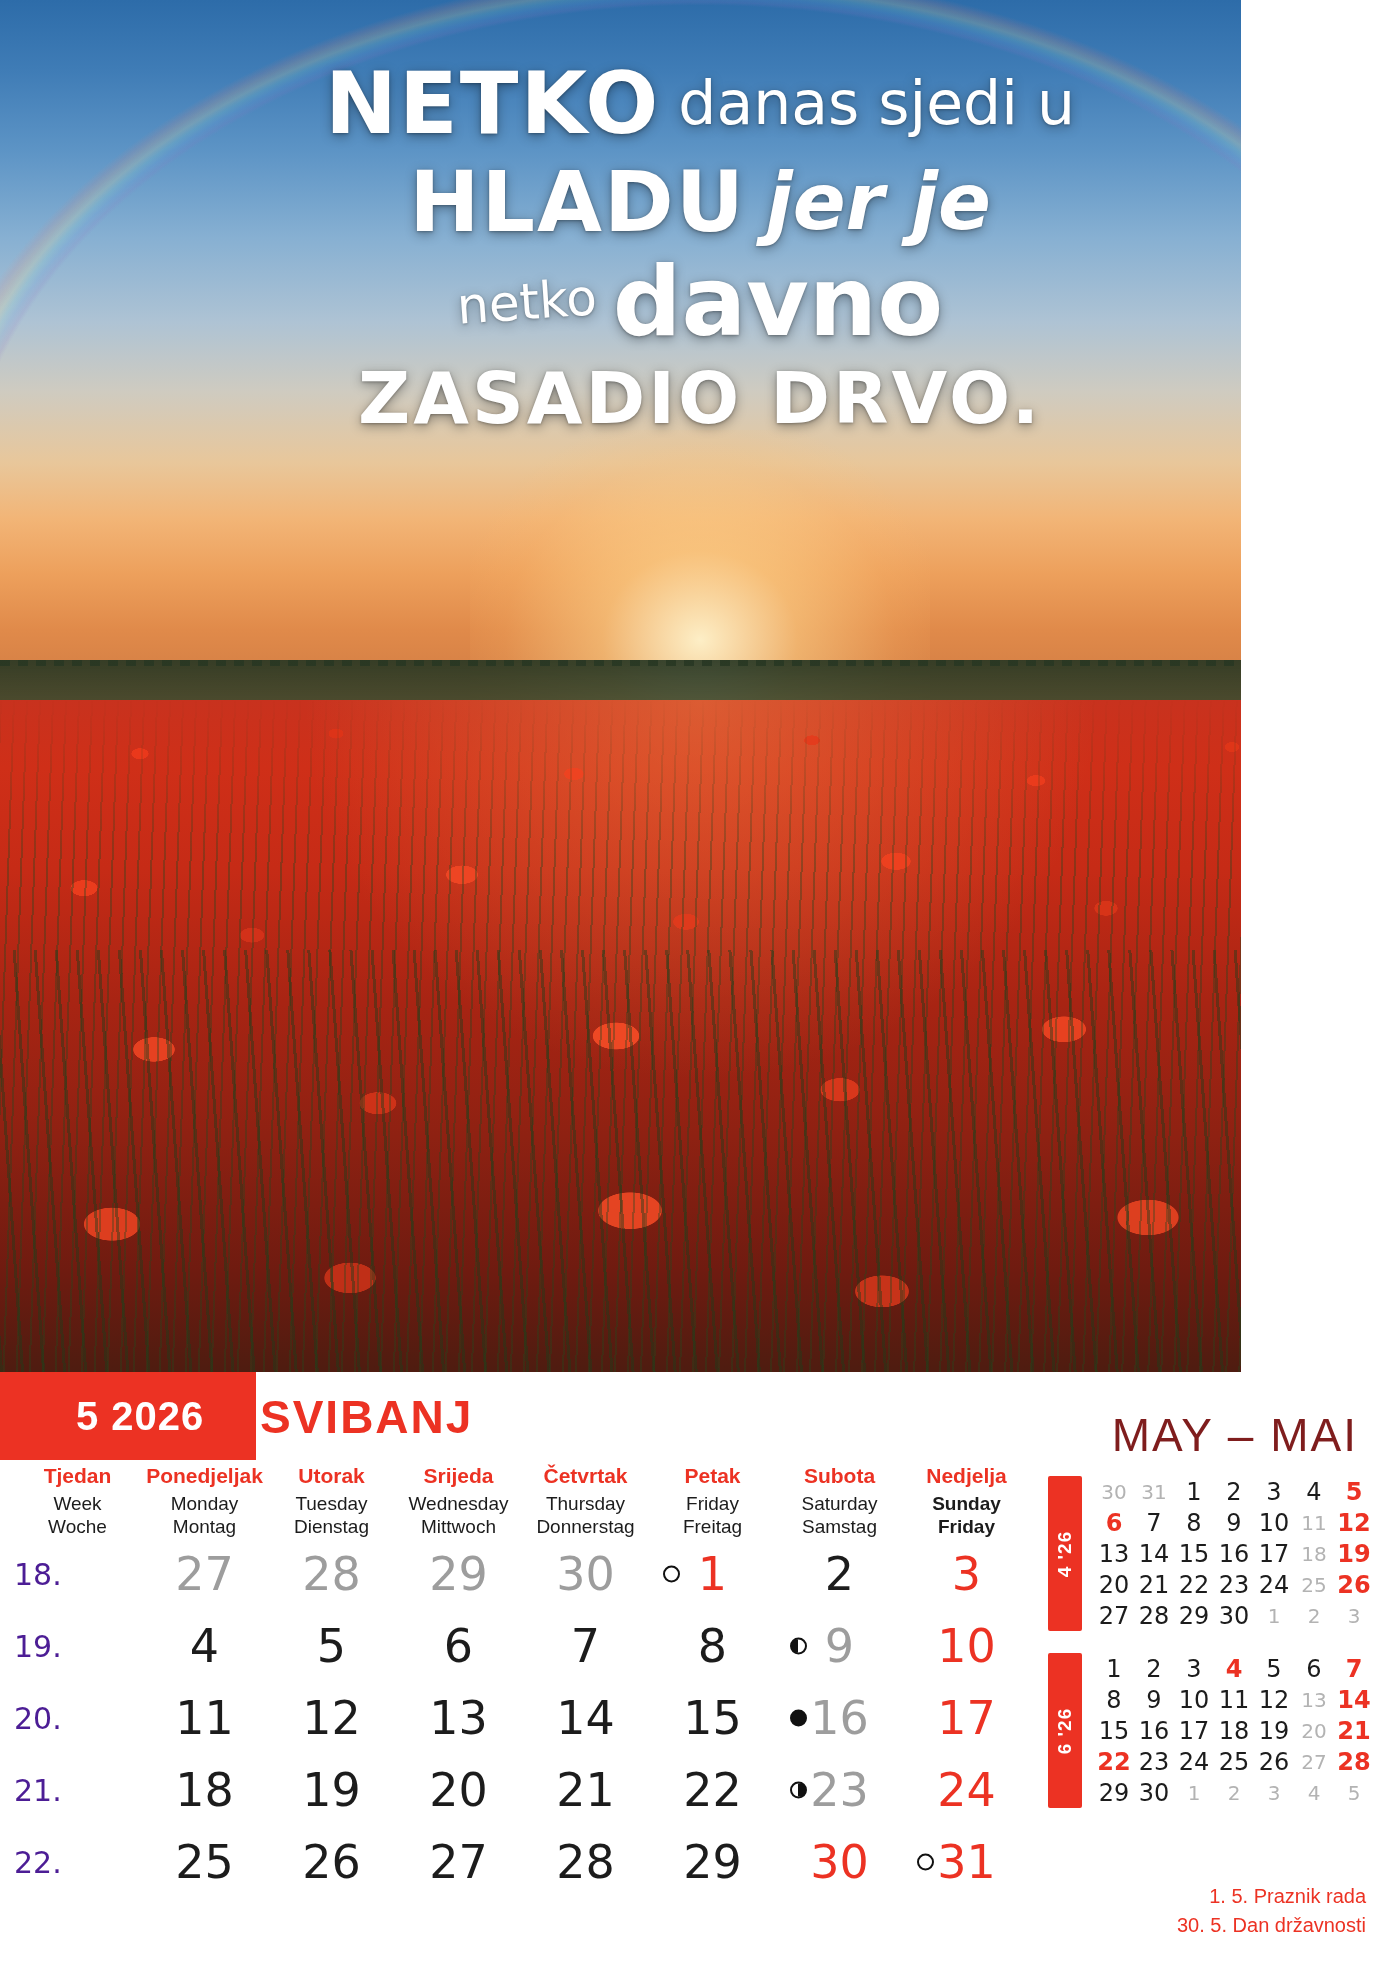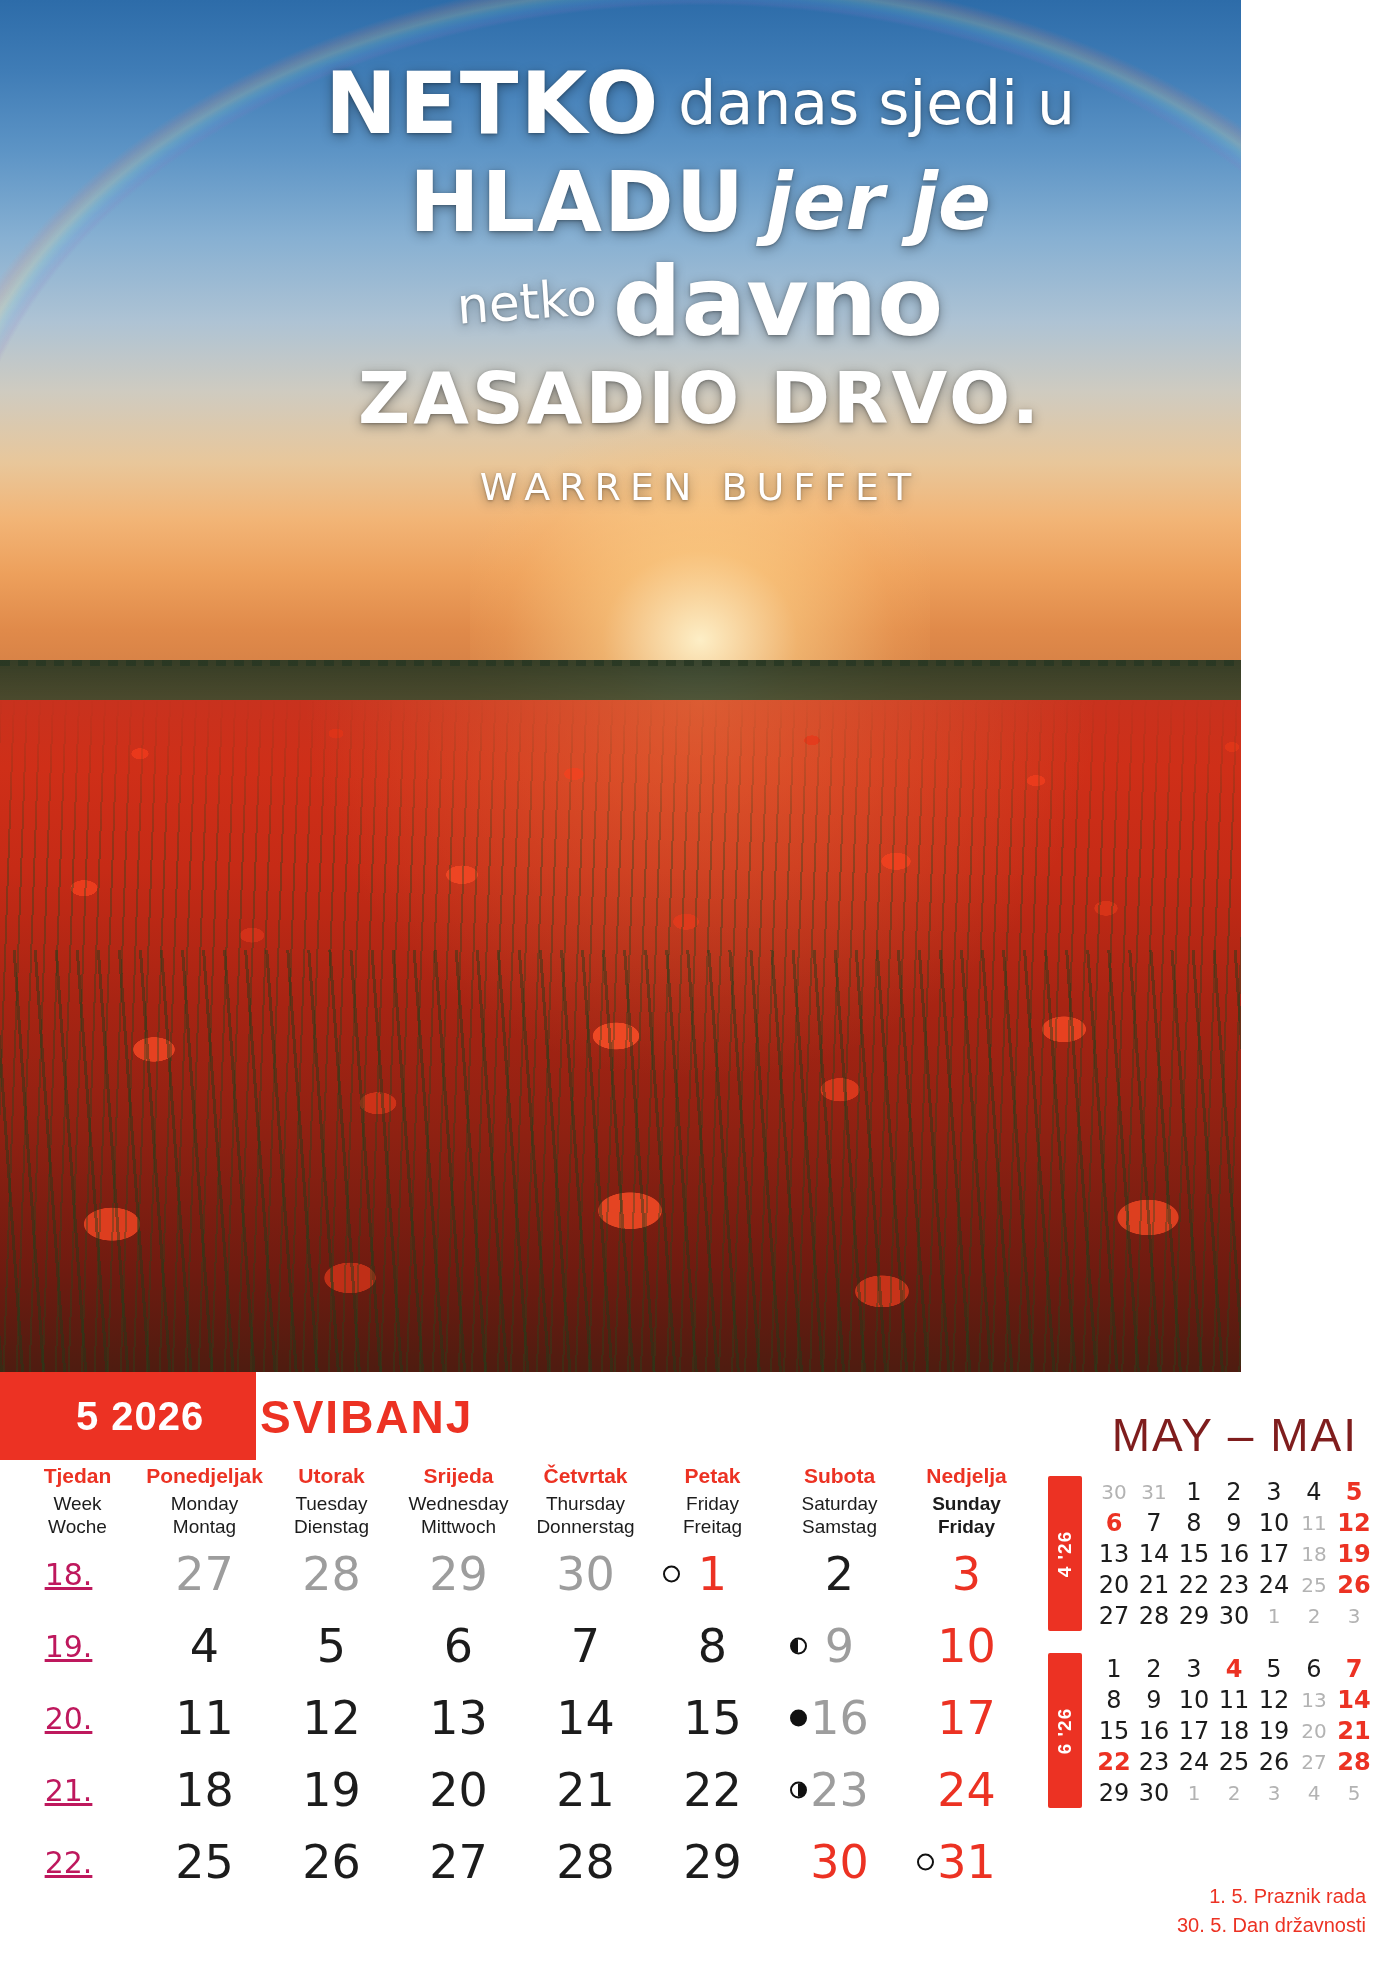--- a/index.html
+++ b/index.html
@@ -281,24 +281,23 @@
     align-items: center;
   }
   .day-cell {
     position: relative;
     font-size: 46px;
     color: #1c1c1c;
     font-family: "DejaVu Sans", sans-serif;
   }
   .day-cell.wk {
     font-size: 30px;
-    color: #be185d;
-    text-align: center;
+    color: #4c1d95;
+    text-align: left;
     padding-right: 18px;
-    text-decoration: underline;
   }
   .day-cell.dim { color: #9d9d9d; }
   .day-cell.red { color: #ec3223; }
   .moon {
     position: absolute;
     top: 50%;
     transform: translateY(-50%);
     left: 14px;
     width: 17px; height: 17px;
     border-radius: 50%;
@@ -381,21 +380,20 @@
       <div class="q-l1">
         <span class="q-big">NETKO</span><span class="q-mid">danas sjedi u</span>
       </div>
       <div class="q-l2">
         <span class="q-big">HLADU</span><span class="q-ital">jer je</span>
       </div>
       <div class="q-l3">
         <span class="q-small">netko</span><span class="q-huge">davno</span>
       </div>
       <div class="q-l4">ZASADIO DRVO.</div>
-      <div class="q-author">WARREN BUFFET</div>
     </div>
   </div>
 
   <div class="cal">
     <div class="month-chip">5 2026</div>
     <div class="month-name">SVIBANJ</div>
     <div class="month-alt">MAY – MAI</div>
 
     <div class="grid">
       <div class="hdr-row" id="hdr-row">

